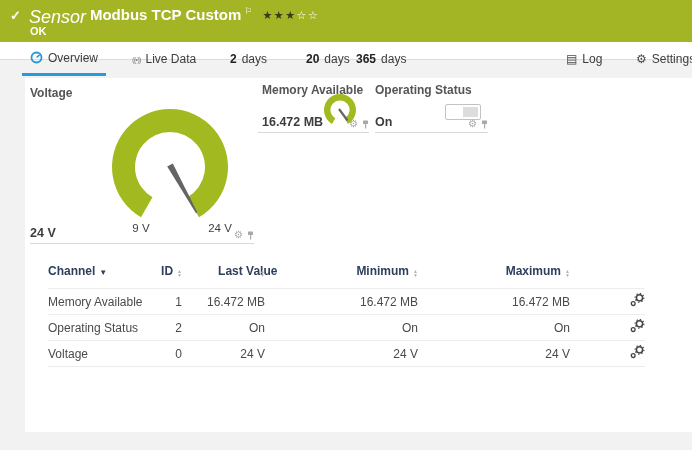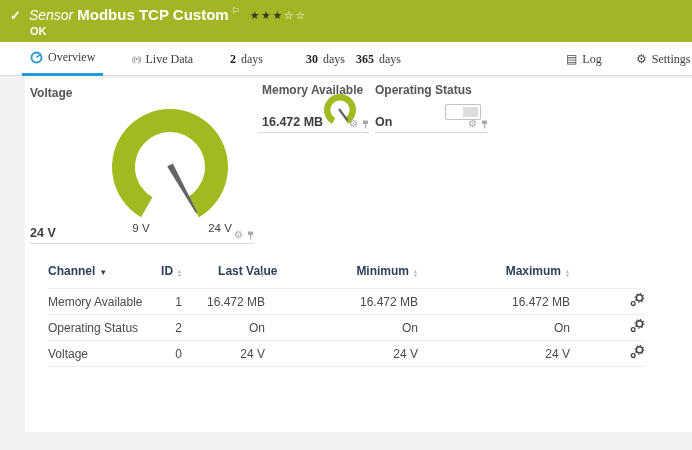--- a/index.html
+++ b/index.html
@@ -3,31 +3,31 @@
 <meta charset="utf-8">
 <style>
   html,body{margin:0;padding:0;width:692px;height:450px;overflow:hidden;
     background:#f2f2f2;font-family:"Liberation Sans",sans-serif;}
   .abs{position:absolute;}
 
   
   .topbar{position:absolute;left:0;top:0;width:692px;height:42px;background:#a3b424;}
   .title-row{position:absolute;left:10px;top:6px;display:flex;align-items:flex-start;color:#fff;}
   .chk{font-size:13px;font-weight:bold;margin-top:2px;}
-  .kind{font-style:italic;font-size:14px;margin:1px 0 0 8px;}
+  .kind{font-style:italic;font-size:18px;margin:1px 0 0 8px;}
   .sensor-title{font-weight:bold;font-size:15px;margin:0 0 0 4px;}
   .flag{font-size:9px;margin:0 0 0 3px;}
   .stars{margin:3px 0 0 10px;font-size:11px;letter-spacing:1.5px;}
   .stars .f{color:#3a3a1e;}
   .stars .e{color:#ffffff;}
   .status-ok{position:absolute;left:30px;top:25px;font-size:11px;font-weight:bold;color:#fff;}
 
   
-  .tabbar{position:absolute;left:0;top:42px;width:692px;height:34px;background:#fff;
-    border-bottom:1px solid #dcdcdc;box-sizing:border-box;font-family:Liberation Serif, serif;}
+  .tabbar{position:absolute;left:0;top:42px;width:692px;height:18px;background:#fff;
+    border-bottom:1px solid #dcdcdc;box-sizing:border-box;}
   .tab{position:absolute;top:0;height:34px;display:flex;align-items:center;gap:5px;
     padding:0 8px;font-size:12px;color:#3c3c3c;box-sizing:border-box;cursor:pointer;}
   .tab.active{border-bottom:3px solid #259cd9;}
   .tab b{font-weight:bold;color:#222;}
   .live-glyph{font-size:8px;color:#8a8a8a;letter-spacing:-1px;}
   .glyph-ic{font-size:12px;color:#4a4a4a;}
 
   
   .card{position:absolute;background:#fff;}
   #card-gauges{left:25px;top:78px;width:667px;height:172px;}
@@ -86,21 +86,21 @@
   </div>
   <div class="tab" style="left:124px">
     <span class="live-glyph">((•))</span>
     <span>Live Data</span>
   </div>
   <div class="tab" style="left:222px">
     <b>2</b>
     <span>days</span>
   </div>
   <div class="tab" style="left:298px">
-    <b>30</b>
+    <b>20</b>
     <span>days</span>
   </div>
   <div class="tab" style="left:348px">
     <b>365</b>
     <span>days</span>
   </div>
   <div class="tab" style="left:558px">
     <span class="glyph-ic">▤</span>
     <span>Log</span>
   </div>

